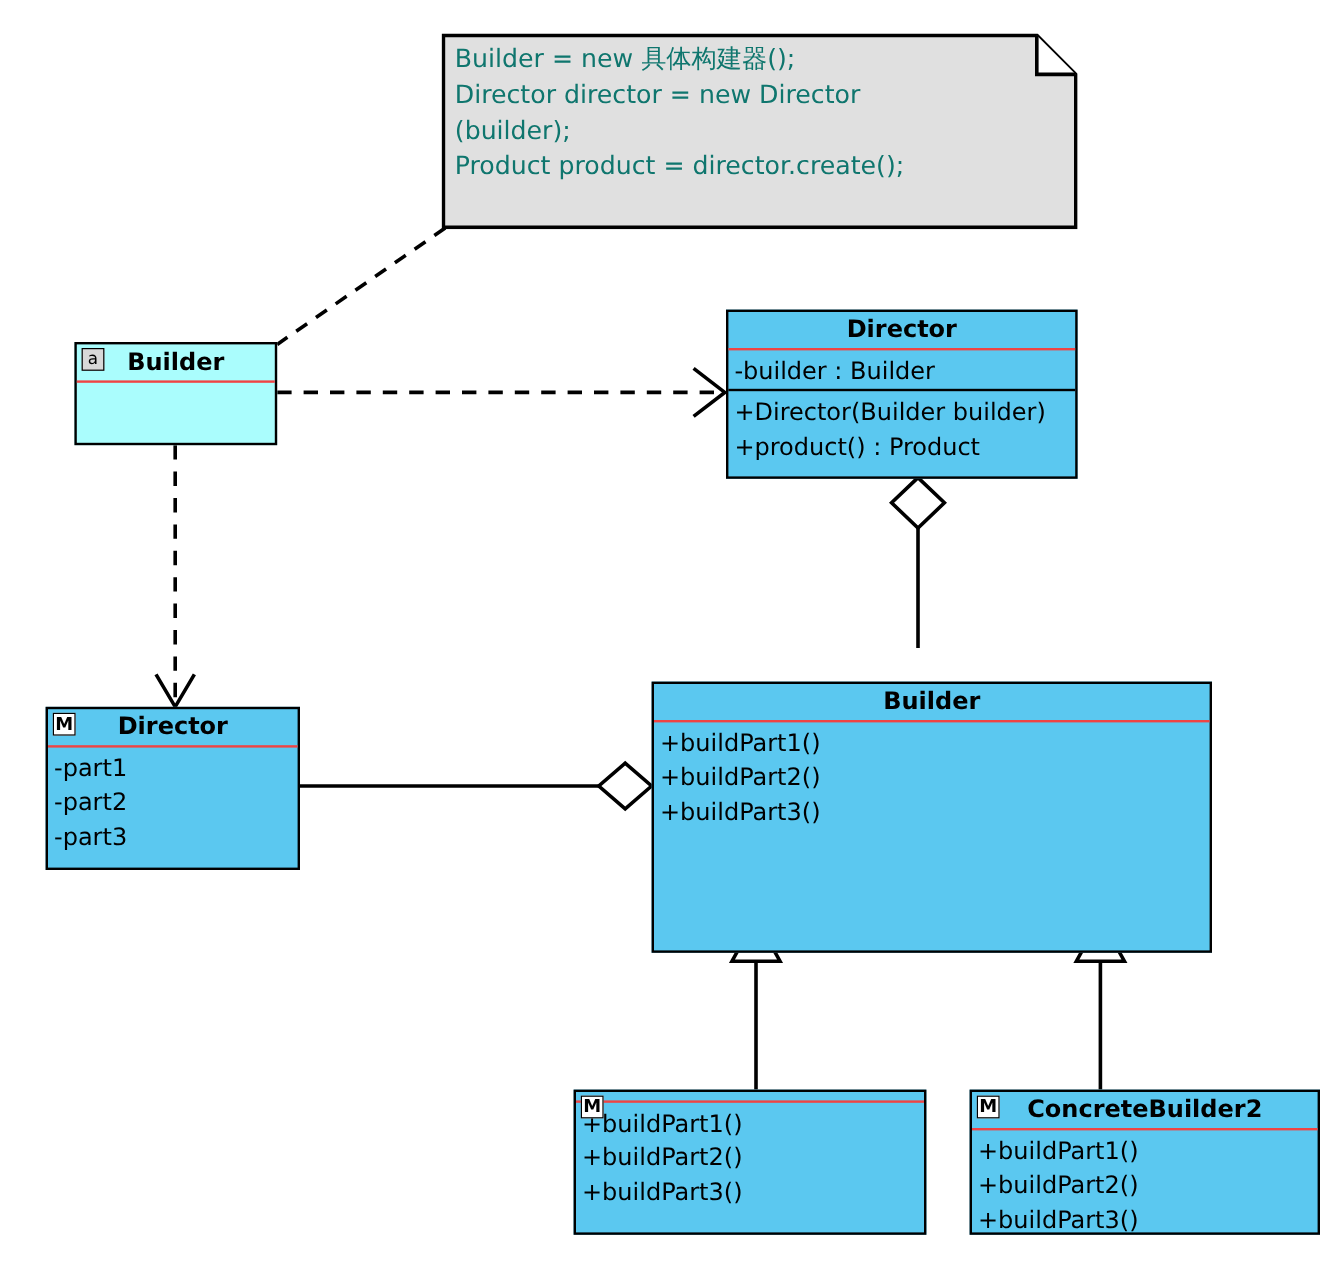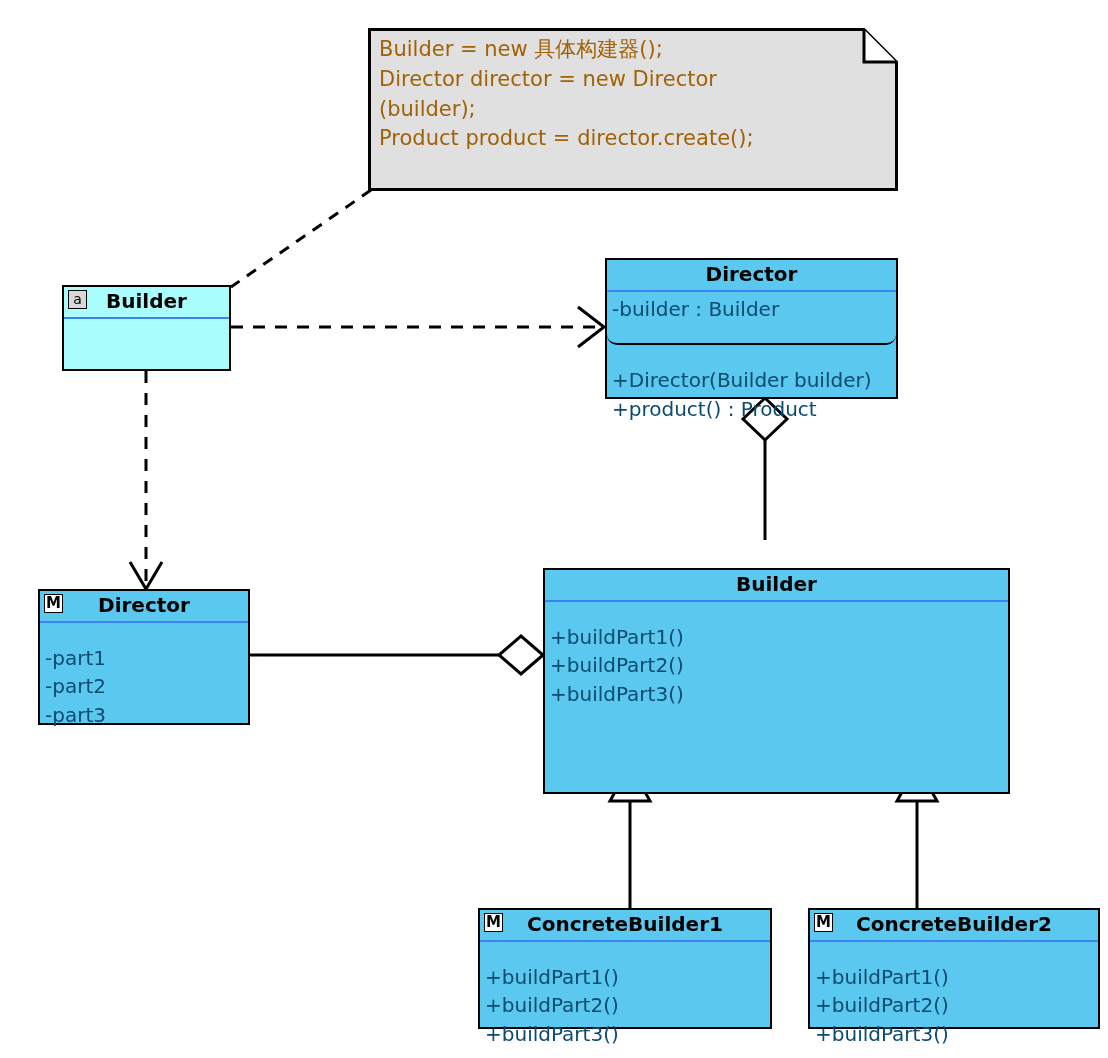--- a/index.html
+++ b/index.html
@@ -40,36 +40,34 @@
   }
   .cls-header {
     position: relative;
     box-sizing: border-box;
     text-align: center;
     font-weight: bold;
     font-size: 20px;
     color: #000000;
     padding: 3px 4px 4px 4px;
     line-height: 1.15;
-    border-bottom: 2px solid #3b82f6;
+    border-bottom: 2px solid #ef4444;
     white-space: nowrap;
   }
   .cls-compartment {
     box-sizing: border-box;
-    padding: 3px 5px 20px 5px;
+    padding: 3px 5px 1px 5px;
     font-size: 20px;
-    color: #0c4a6e;
+    color: #000000;
     line-height: 1.42;
     border-bottom: 2px solid #000000;
-    border-radius: 10px;
   }
   .cls-compartment.last {
     border-bottom: none;
     flex: 1 1 auto;
-    margin-top: 18px;
   }
   .cls-compartment.empty {
     min-height: 10px;
   }
   .member {
     white-space: nowrap;
   }
 
   
   .badge {
@@ -110,21 +108,21 @@
     width: 100%;
     height: 100%;
   }
   .note-text {
     position: absolute;
     left: 11px;
     top: 7px;
     right: 12px;
     font-size: 21px;
     line-height: 1.42;
-    color: #a16207;
+    color: #0f766e;
     white-space: pre-wrap;
   }
 </style>
 </head>
 <body>
 
 <div id="diagram">
 
   <svg id="edges" viewBox="0 0 1108 1058" width="1108" height="1058">
 
@@ -200,21 +198,20 @@
     <div class="cls-compartment last">
       <div class="member">-part1</div>
       <div class="member">-part2</div>
       <div class="member">-part3</div>
     </div>
   </div>
 
   <div class="uml-class" style="left:478px; top:908px; width:294px; height:121px;">
     <div class="cls-header">
       <span class="badge badge-m">M</span>
-      <span>ConcreteBuilder1</span>
     </div>
     <div class="cls-compartment last">
       <div class="member">+buildPart1()</div>
       <div class="member">+buildPart2()</div>
       <div class="member">+buildPart3()</div>
     </div>
   </div>
 
   <div class="uml-class" style="left:808px; top:908px; width:292px; height:121px;">
     <div class="cls-header">

